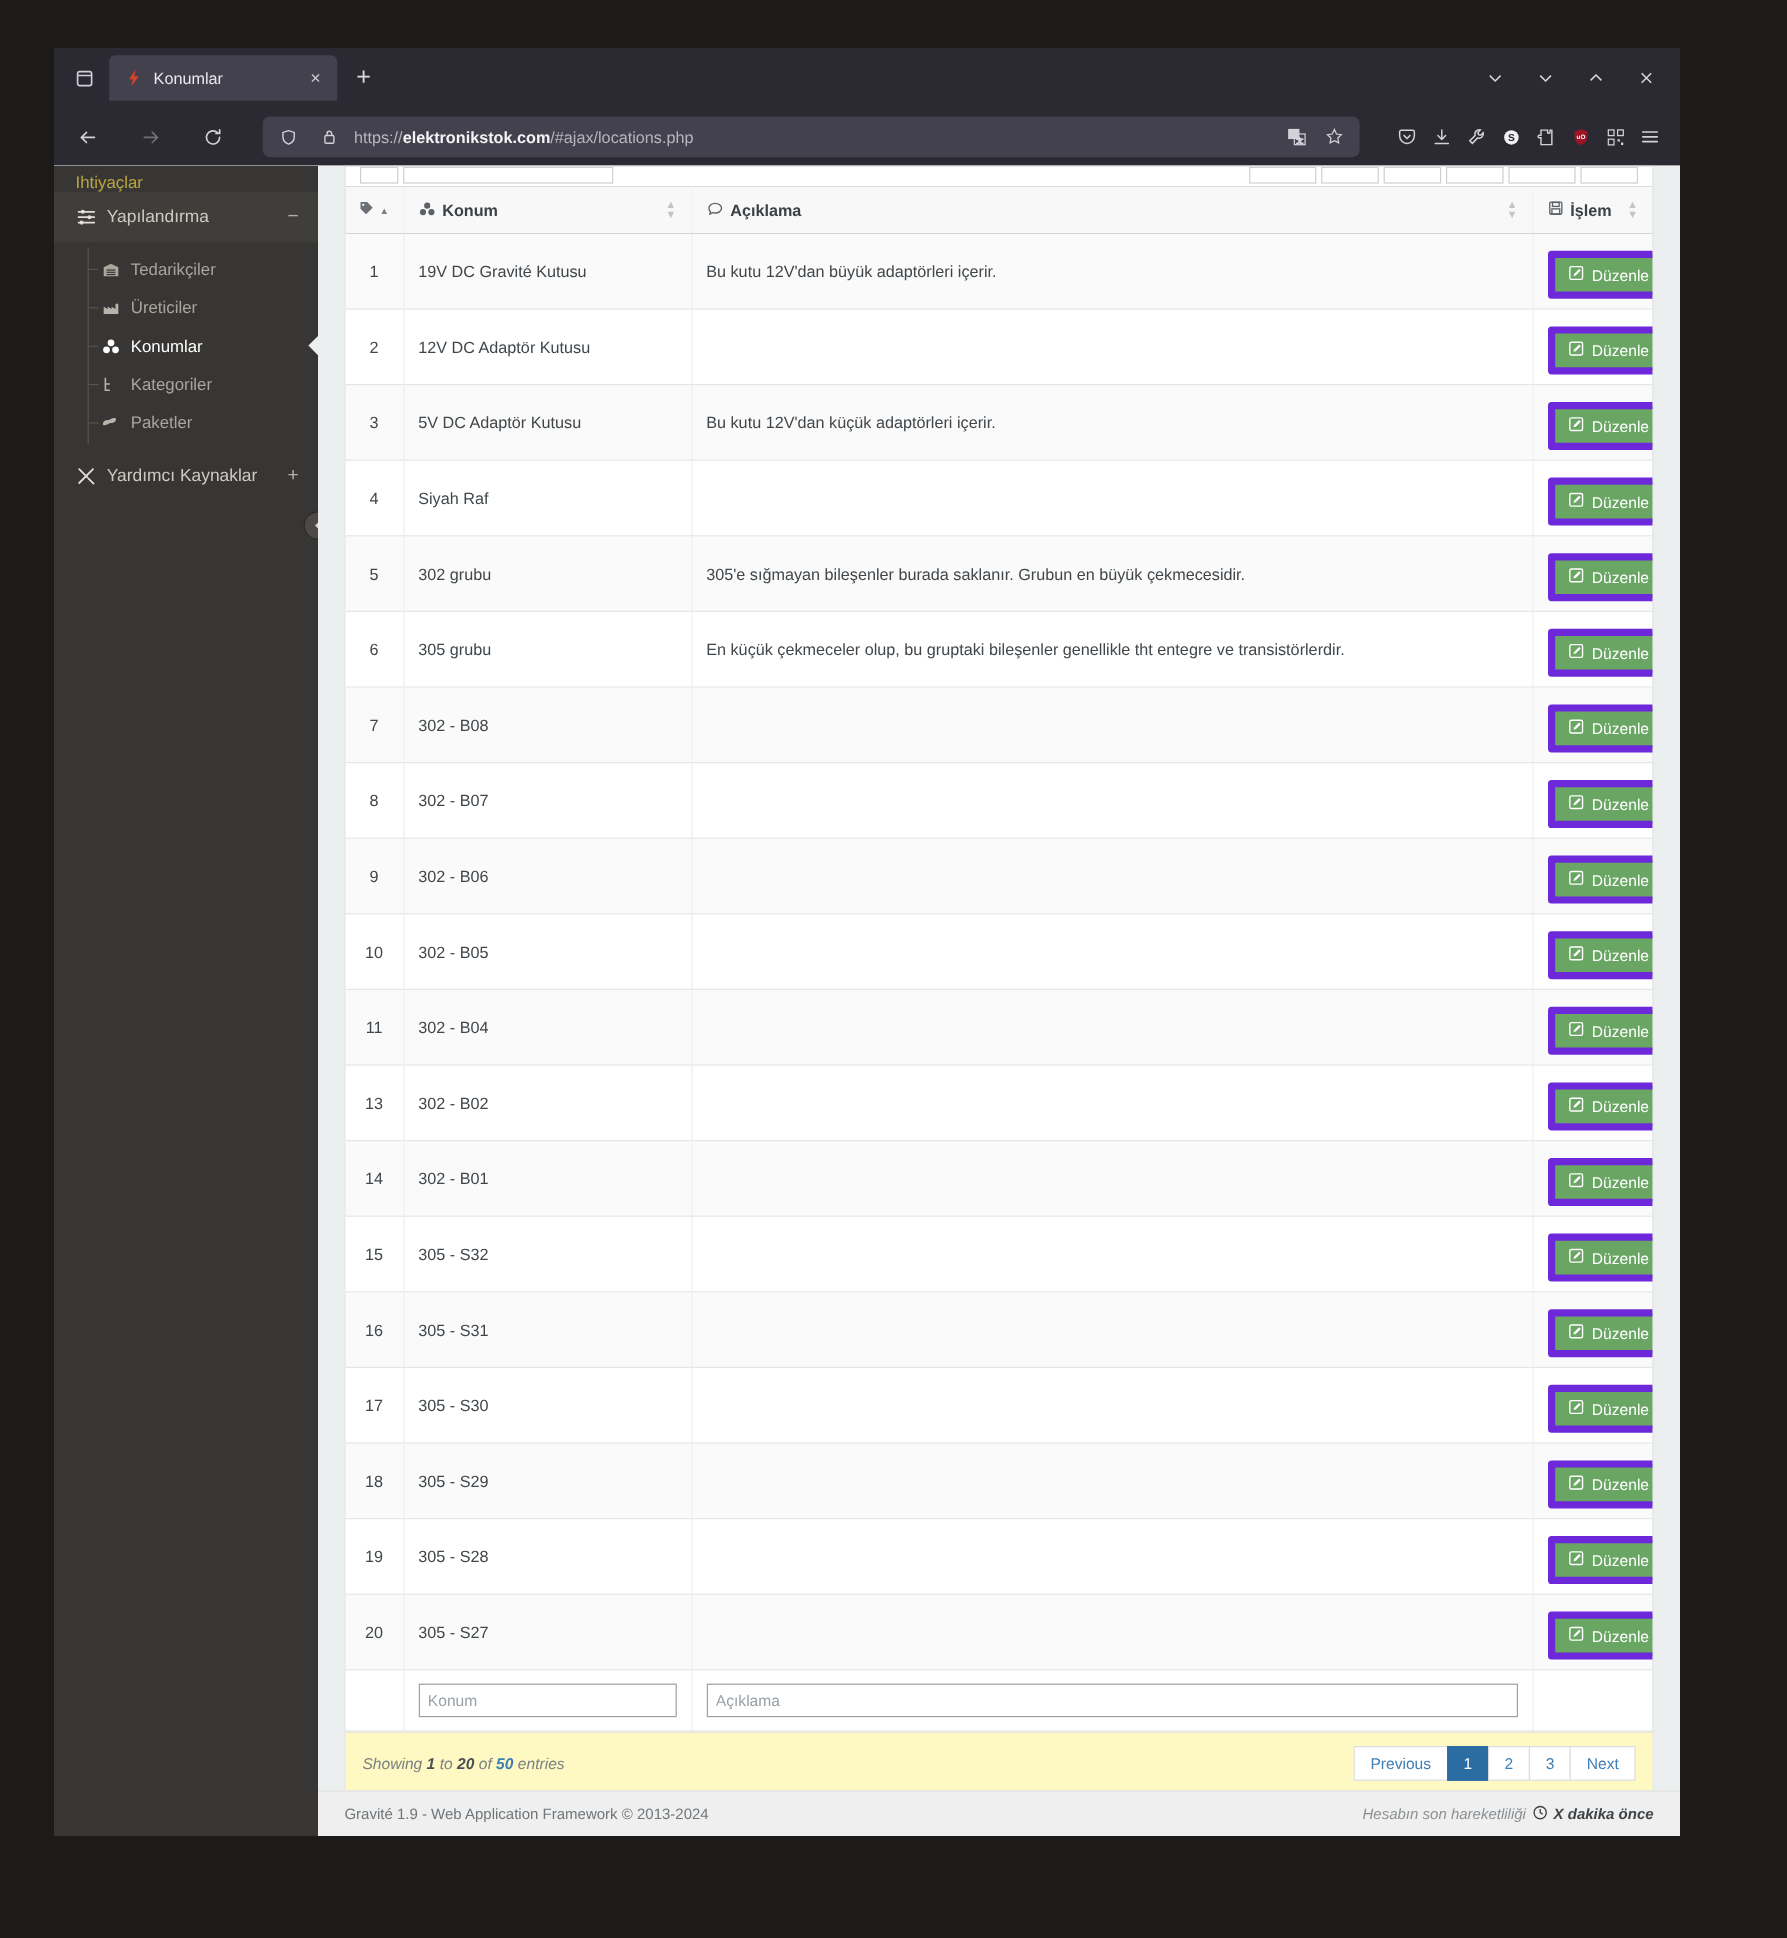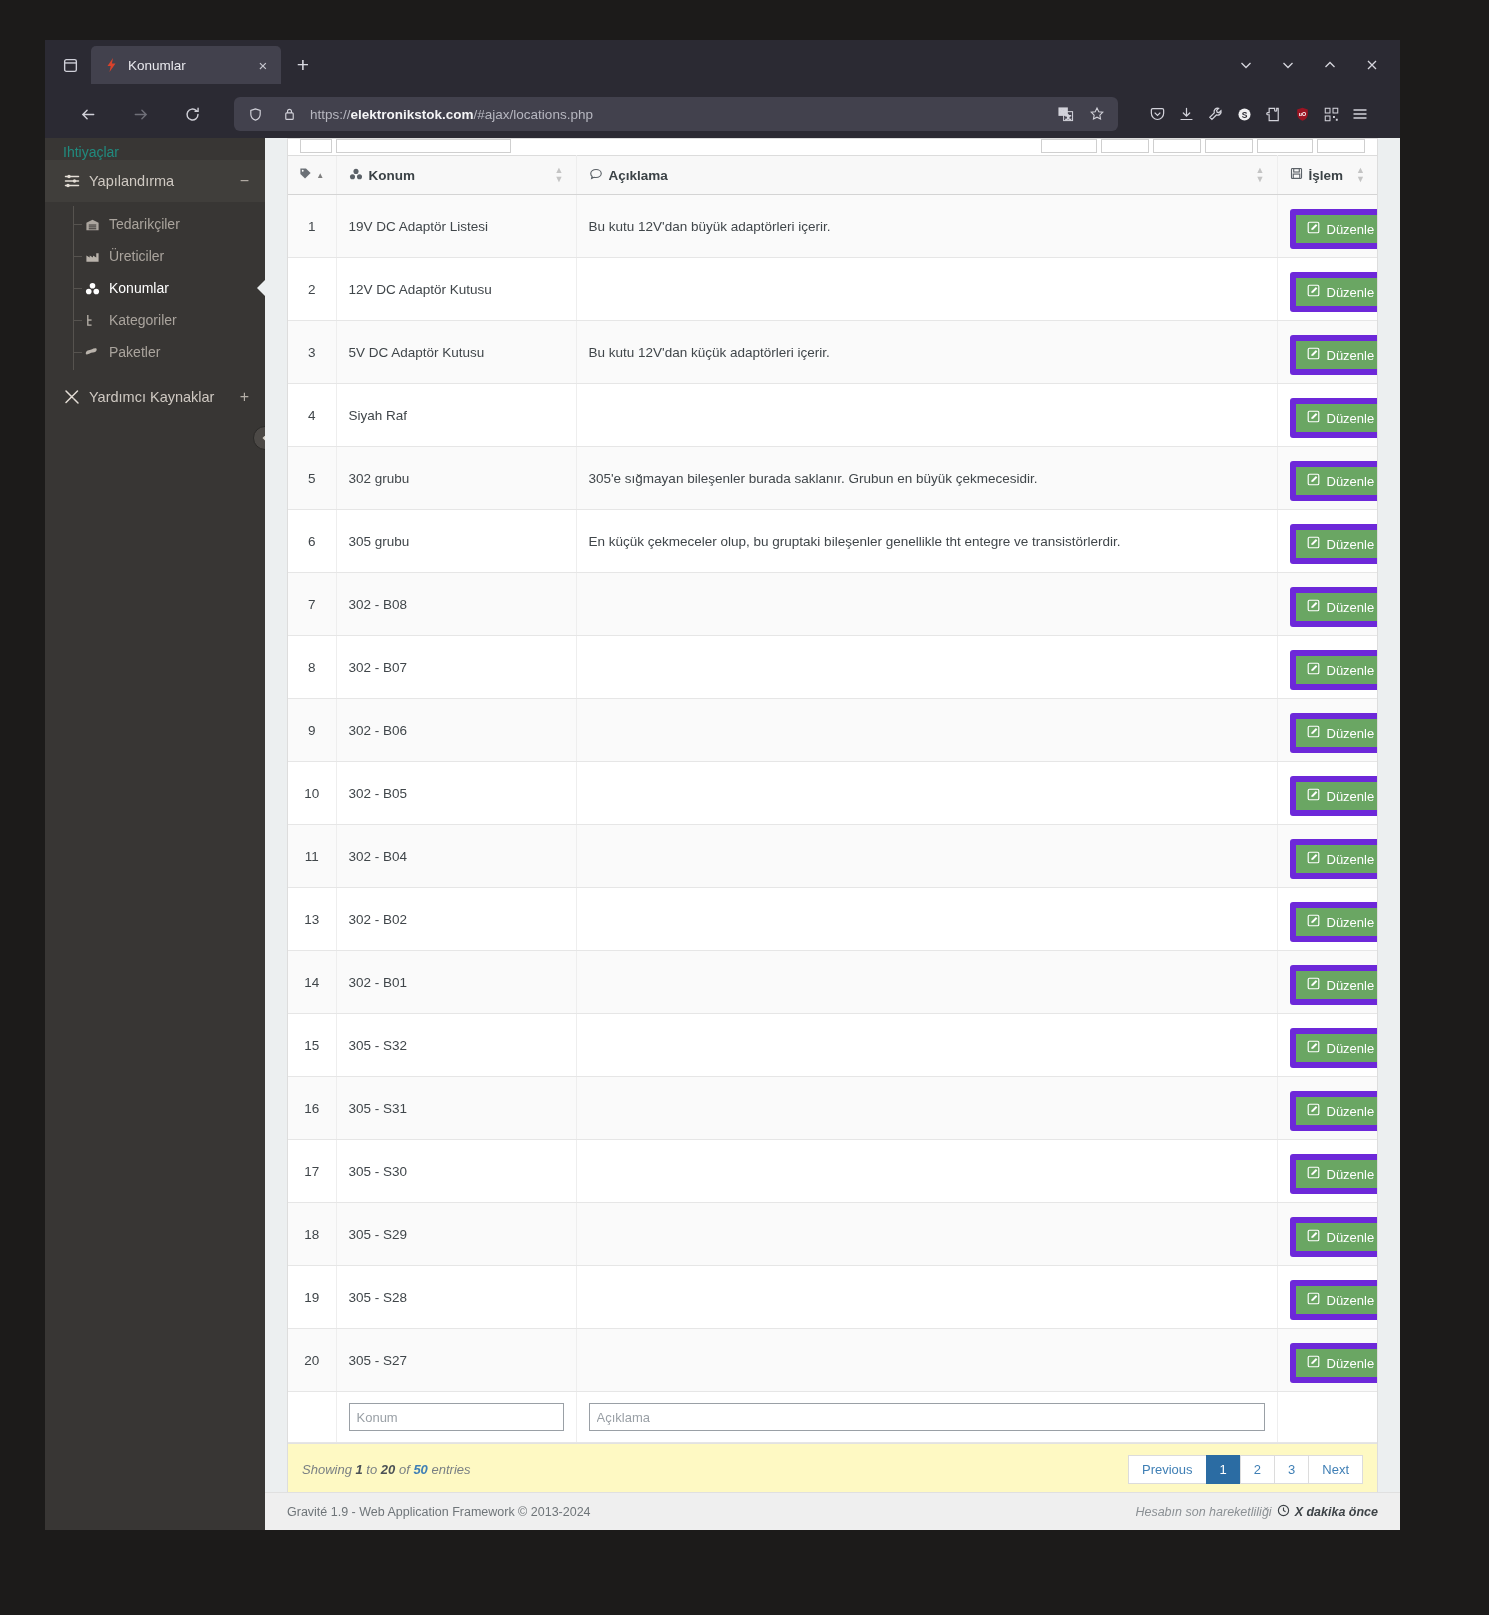--- a/index.html
+++ b/index.html
@@ -61,21 +61,21 @@
   .win-ctl {
     width: 40px; height: 36px;
     display: flex; align-items: center; justify-content: center;
     color: #d6d6de; cursor: pointer;
   }
   
   .navbar {
     height: 48px;
     background: #2b2a33;
     display: flex; align-items: center;
-    padding: 0 27px;
+    padding: 0 12px;
     gap: 20px;
     flex-shrink: 0;
   }
   .nav-btn {
     width: 32px; height: 32px;
     display: flex; align-items: center; justify-content: center;
     color: #d0d0d8; border-radius: 4px; cursor: pointer;
   }
   .nav-btn.disabled { color: #6f6f78; }
   .urlbar {
@@ -118,21 +118,21 @@
     flex-shrink: 0;
     position: relative;
     color: #b9b4ae;
     font-size: 14px;
     overflow: hidden;
   }
   .sb-partial {
     height: 22px;
     display: flex; align-items: flex-end;
     padding-left: 18px;
-    color: #14b8a6;
+    color: #fde047;
     overflow: hidden;
     opacity: .65;
   }
   .sb-section {
     display: flex; align-items: center;
     height: 42px;
     padding: 0 16px 0 18px;
     background: #403e3b;
     color: #cfc9c2;
     cursor: pointer;
@@ -666,21 +666,21 @@
                         <span>▲</span>
                         <span>▼</span>
                       </span>
                   </div>
                 </th>
               </tr>
             </thead>
             <tbody id="tbody">
                 <tr>
                   <td class="col-idx">1</td>
-                  <td class="col-loc">19V DC Adaptör Listesi</td>
+                  <td class="col-loc">19V DC Gravité Kutusu</td>
                   <td class="col-desc">Bu kutu 12V'dan büyük adaptörleri içerir.</td>
                   <td class="col-act"><span class="btn-edit">
                       <span><svg width="13" height="13" viewBox="0 0 14 14" fill="none" stroke="#fff" stroke-width="1.25">
                           <rect x="1.3" y="1.3" width="11.4" height="11.4" rx="1.4"></rect>
                           <path d="M9.6 3.3 5.1 7.8l-.5 2 2-.5 4.5-4.5z" fill="#fff" stroke="none"></path>
                         </svg></span>
                       <span>Düzenle</span>
                     </span></td>
                 </tr>
                 <tr>

